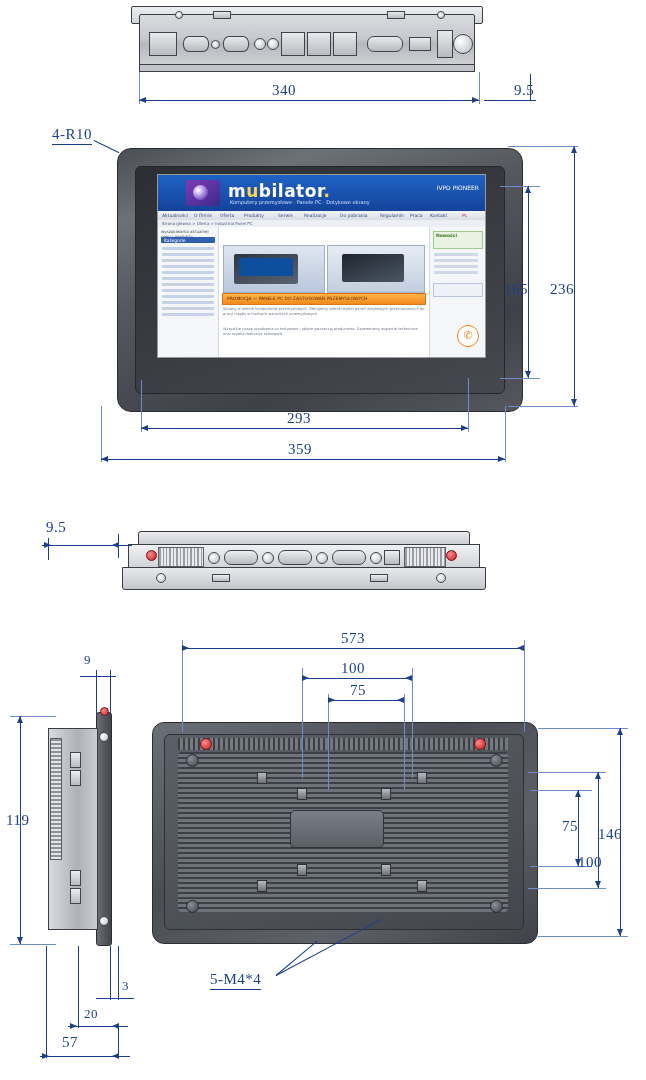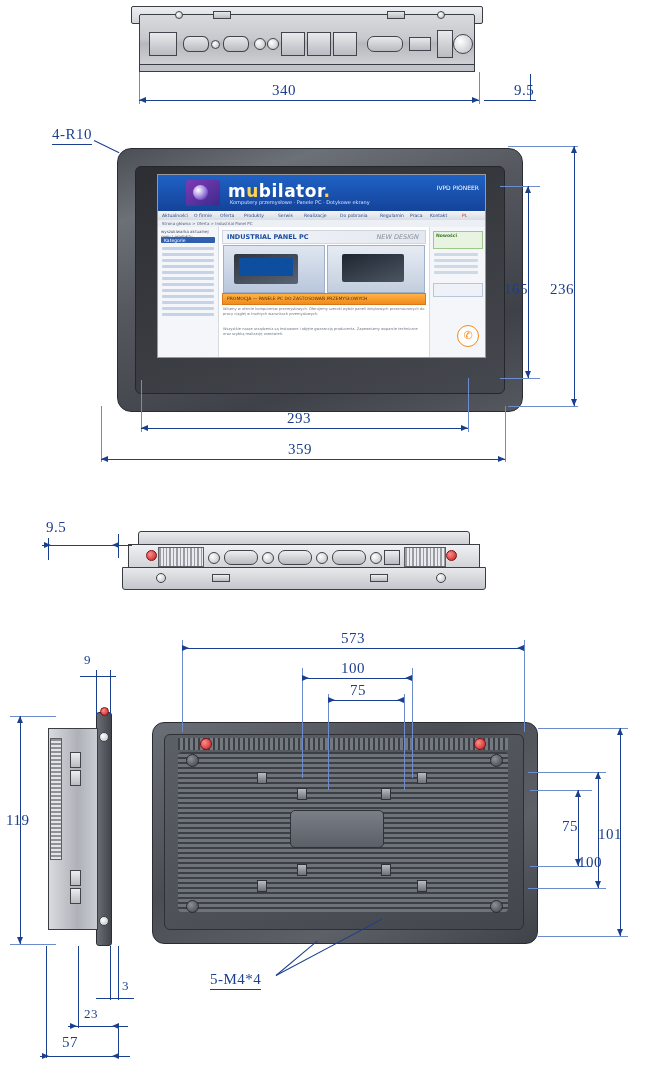--- a/index.html
+++ b/index.html
@@ -183,24 +183,20 @@
         <div class="li" style="top:50px"></div>
         <div class="li" style="top:56px"></div>
         <div class="li" style="top:62px"></div>
         <div class="li" style="top:68px"></div>
         <div class="li" style="top:74px"></div>
         <div class="li" style="top:80px"></div>
         <div class="li" style="top:86px"></div>
       </div>
 
       <div class="wp-mid">
-        <div class="wp-hero">
-          <b>INDUSTRIAL PANEL PC</b>
-          <i>NEW DESIGN</i>
-        </div>
         <div class="wp-pic">
           <div class="wp-lap"></div>
         </div>
         <div style="position:absolute;left:108px;top:18px;width:96px;height:46px;background:linear-gradient(180deg,#e7ecf4,#c2cede);border:1px solid #9fb0ca;">
           <div style="position:absolute;left:14px;top:8px;width:62px;height:28px;background:linear-gradient(160deg,#1d2630,#4c5663);border-radius:2px;"></div>
         </div>
         <div class="wp-orange">
           <span style="position:absolute;left:4px;top:2px;font-size:4.5px;color:#5c3205;font-family:'DejaVu Sans',sans-serif;">PROMOCJA — PANELE PC DO ZASTOSOWAŃ PRZEMYSŁOWYCH</span>
         </div>
         <div style="position:absolute;left:4px;top:80px;right:4px;font-size:3.6px;line-height:4.6px;color:#707a88;font-family:'DejaVu Sans',sans-serif;">Witamy w ofercie komputerów przemysłowych. Oferujemy szeroki wybór paneli dotykowych przeznaczonych do pracy ciągłej w trudnych warunkach przemysłowych.</div>
@@ -308,21 +304,21 @@
   <div class="abs vline" style="left:20px;top:716px;height:228px;"></div>
   <div class="abs arrowU" style="left:17px;top:716px;"></div>
   <div class="abs arrowD" style="left:17px;top:937px;"></div>
   <div class="abs dimtxt" style="left:6px;top:812px;">119</div>
 
   <div class="abs dimtxt sm" style="left:122px;top:978px;">3</div>
   <div class="abs hline" style="left:96px;top:998px;width:38px;"></div>
   <div class="abs vline" style="left:110px;top:946px;height:54px;"></div>
   <div class="abs vline" style="left:118px;top:946px;height:54px;"></div>
 
-  <div class="abs dimtxt sm" style="left:84px;top:1006px;">23</div>
+  <div class="abs dimtxt sm" style="left:84px;top:1006px;">20</div>
   <div class="abs hline" style="left:68px;top:1026px;width:60px;"></div>
   <div class="abs vline" style="left:78px;top:946px;height:82px;"></div>
   <div class="abs arrowR" style="left:70px;top:1023px;"></div>
   <div class="abs arrowL" style="left:112px;top:1023px;"></div>
 
   <div class="abs dimtxt" style="left:62px;top:1034px;">57</div>
   <div class="abs hline" style="left:40px;top:1056px;width:90px;"></div>
   <div class="abs vline" style="left:46px;top:946px;height:112px;"></div>
   <div class="abs vline" style="left:118px;top:1028px;height:30px;"></div>
   <div class="abs arrowR" style="left:42px;top:1053px;"></div>
@@ -372,21 +368,21 @@
   <div class="abs hline" style="left:328px;top:700px;width:76px;"></div>
   <div class="abs arrowR" style="left:328px;top:697px;"></div>
   <div class="abs arrowL" style="left:397px;top:697px;"></div>
   <div class="abs dimtxt" style="left:350px;top:682px;">75</div>
 
   <div class="abs exth" style="left:538px;top:728px;width:90px;"></div>
   <div class="abs exth" style="left:538px;top:936px;width:90px;"></div>
   <div class="abs vline" style="left:620px;top:728px;height:208px;"></div>
   <div class="abs arrowU" style="left:617px;top:728px;"></div>
   <div class="abs arrowD" style="left:617px;top:929px;"></div>
-  <div class="abs dimtxt" style="left:598px;top:826px;">101</div>
+  <div class="abs dimtxt" style="left:598px;top:826px;">146</div>
 
   <div class="abs exth" style="left:530px;top:790px;width:62px;"></div>
   <div class="abs exth" style="left:530px;top:866px;width:62px;"></div>
   <div class="abs vline" style="left:578px;top:790px;height:76px;"></div>
   <div class="abs arrowU" style="left:575px;top:790px;"></div>
   <div class="abs arrowD" style="left:575px;top:859px;"></div>
   <div class="abs dimtxt" style="left:562px;top:818px;">75</div>
 
   <div class="abs exth" style="left:528px;top:772px;width:78px;"></div>
   <div class="abs exth" style="left:528px;top:888px;width:78px;"></div>

